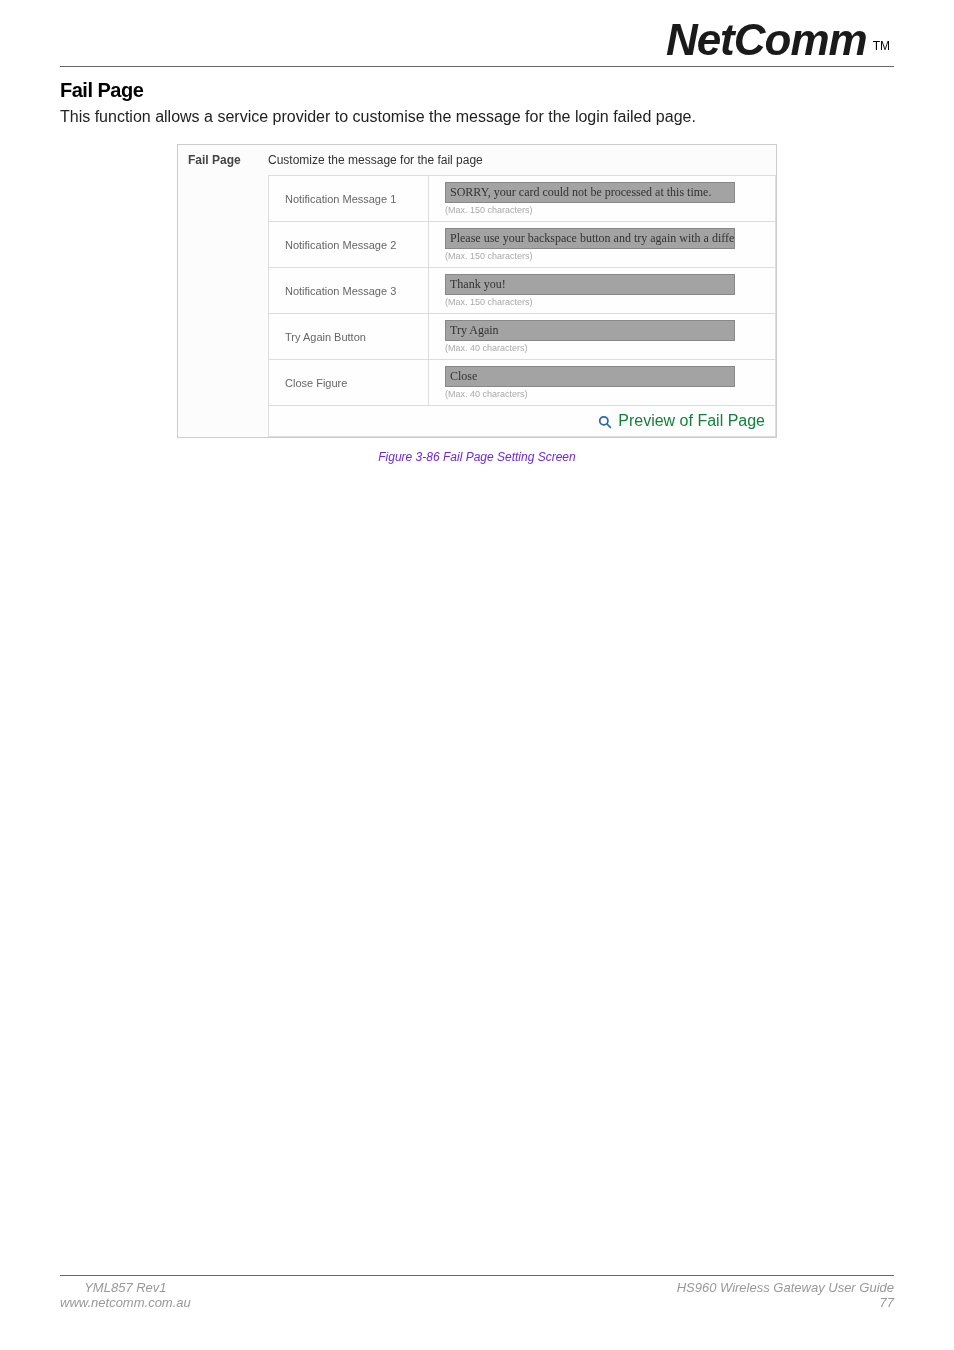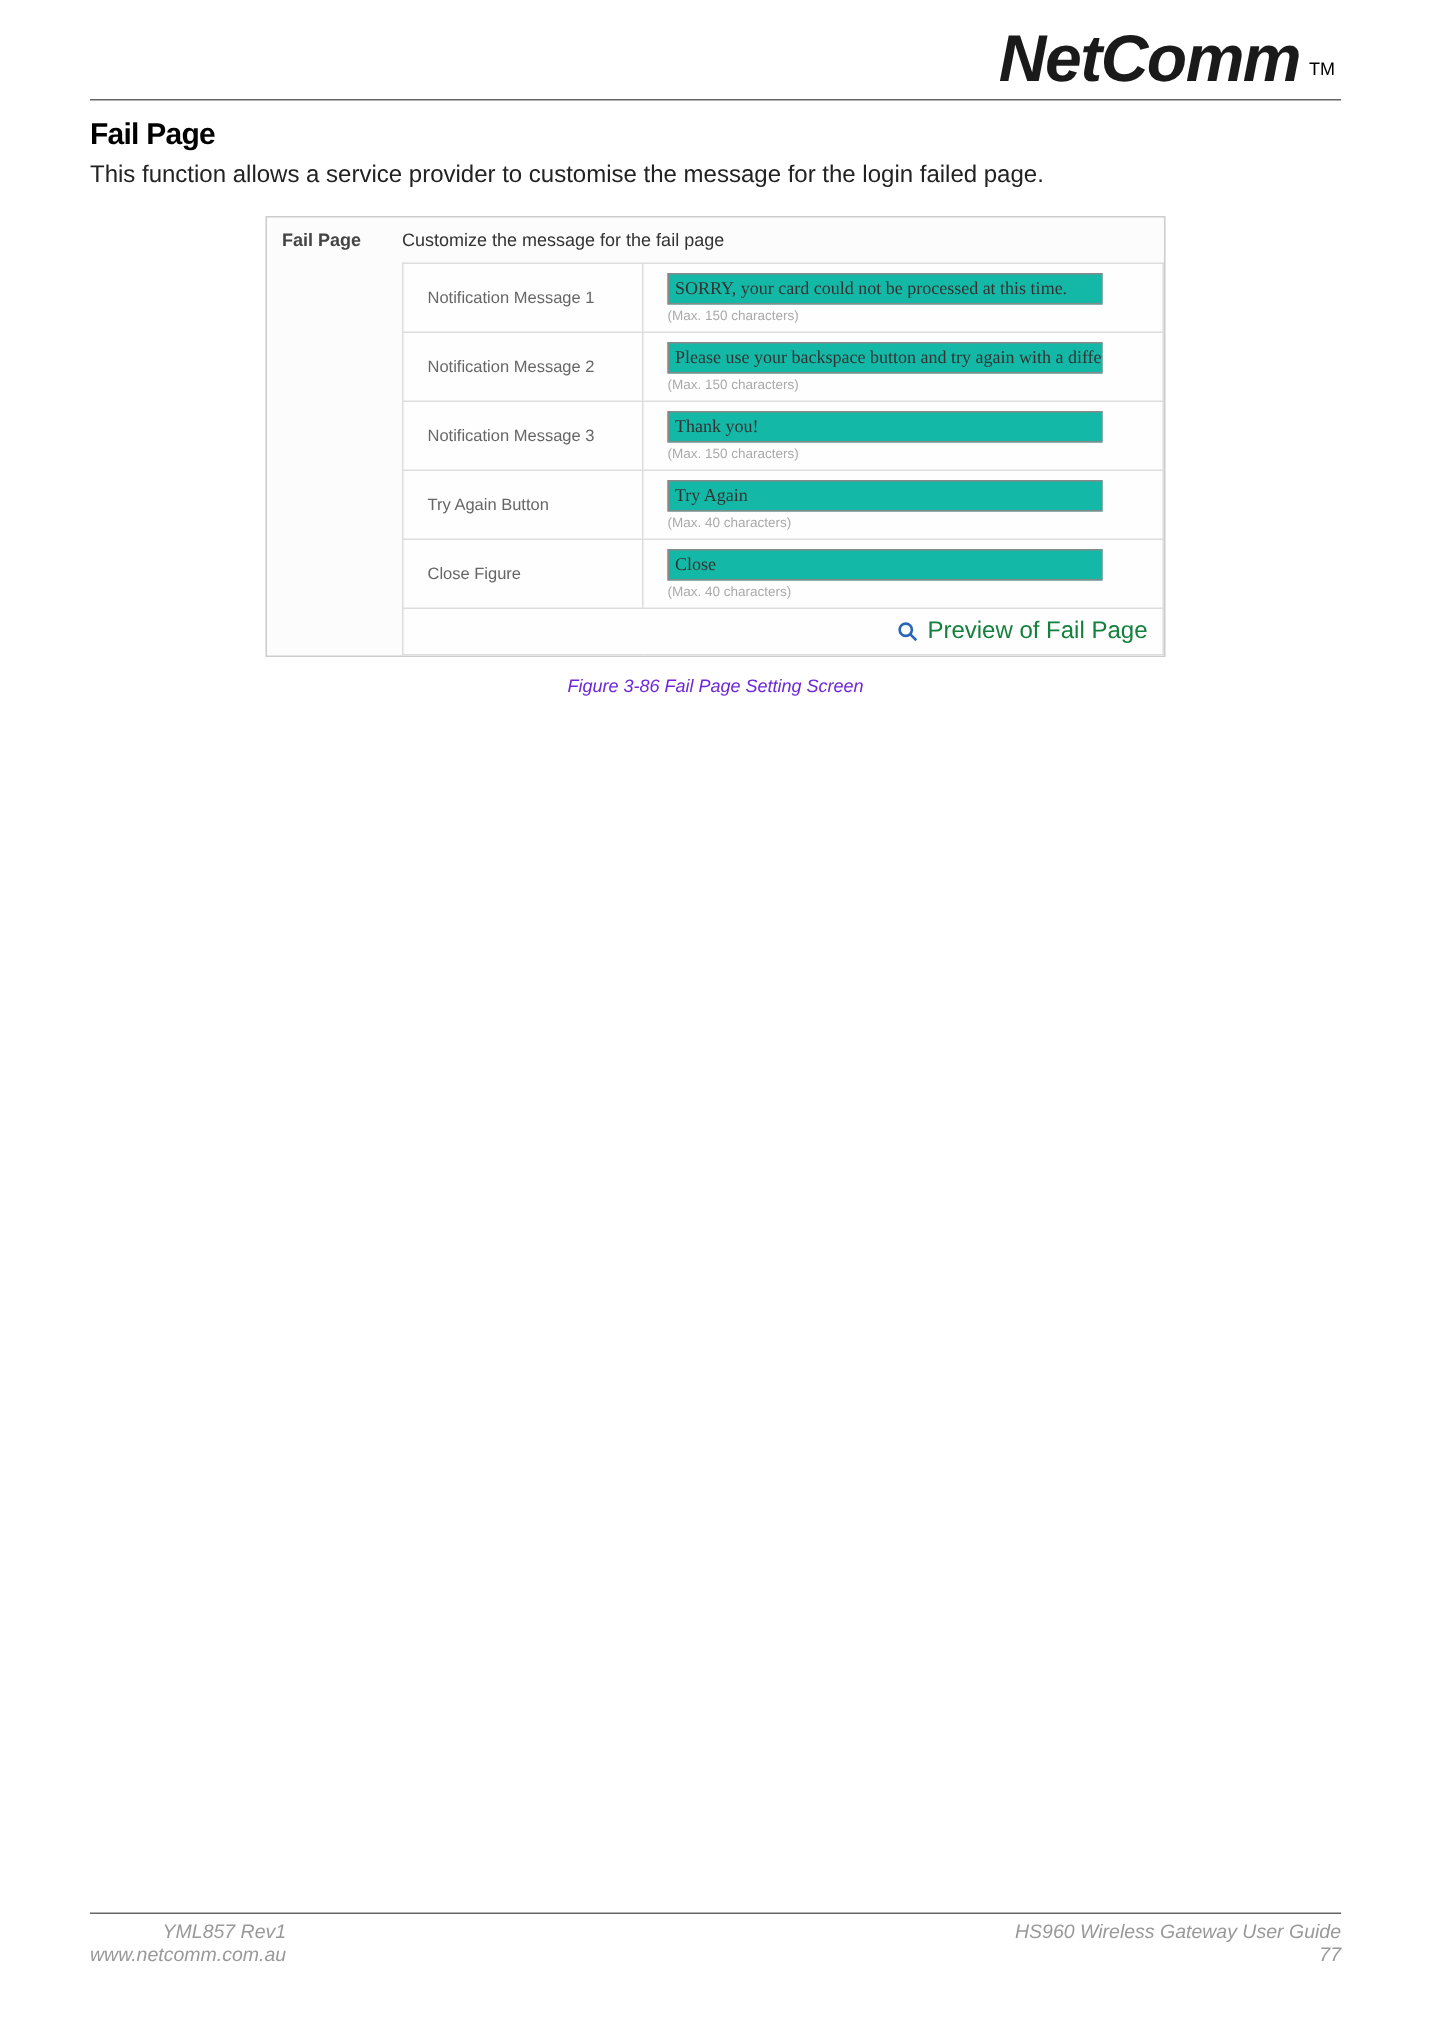--- a/index.html
+++ b/index.html
@@ -92,21 +92,21 @@
       background: #fefefe;
     }
     .label-cell {
       width: 160px;
       font-size: 11px;
       color: #666;
     }
     .field-cell {}
     .faux-input {
       border: 1px solid #888;
-      background: #14b8a6;
+      background: #a3a3a3;
       padding: 2px 4px;
       font-family: "Times New Roman", serif;
       font-size: 12px;
       color: #333;
       width: 290px;
       white-space: nowrap;
       overflow: hidden;
       margin-bottom: 2px;
     }
     .hint {
@@ -147,21 +147,21 @@
       border-top: 1.5px solid #666;
       margin-bottom: 4px;
     }
     .footer-inner {
       display: flex;
       justify-content: space-between;
       font-size: 13px;
       font-style: italic;
       color: #999;
     }
-    .footer-left { text-align: right; font-style: italic; }
+    .footer-left { text-align: center; font-style: italic; }
     .footer-right { text-align: right; }
   </style>
 </head>
 <body>
 
 <div class="page">
   <div class="logo-bar">
     <span class="logo-text">NetComm</span>
     <span class="logo-tm">TM</span>
   </div>

